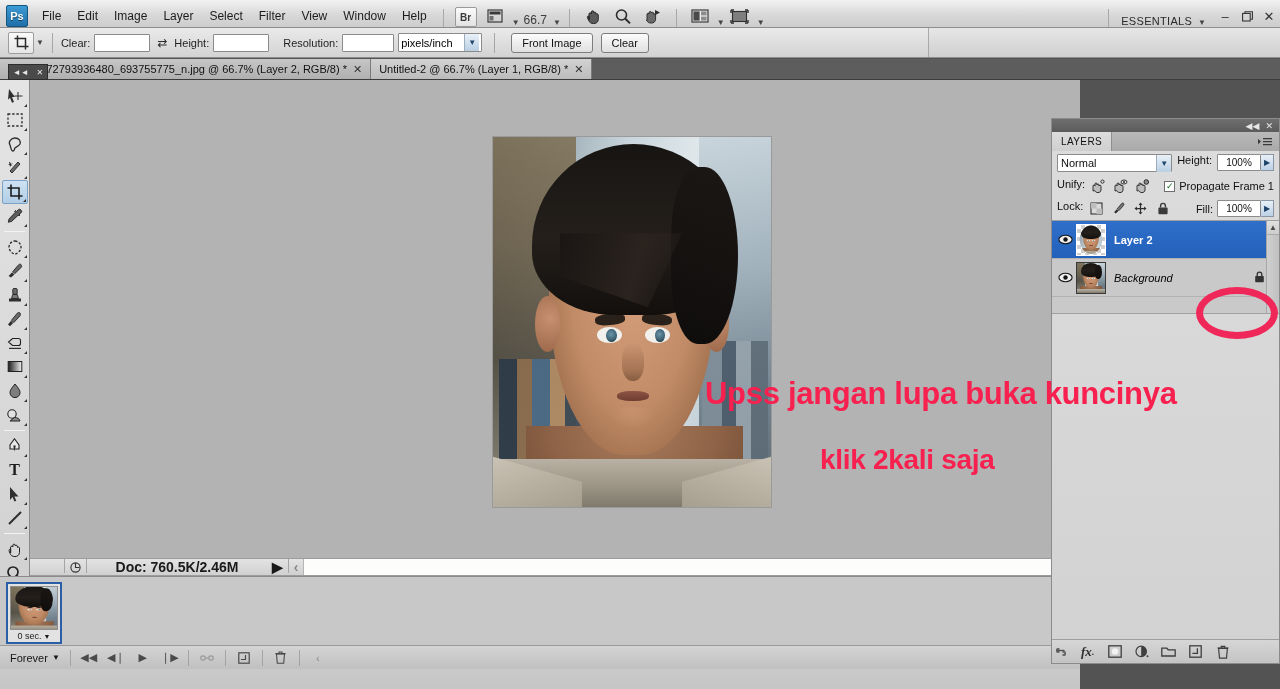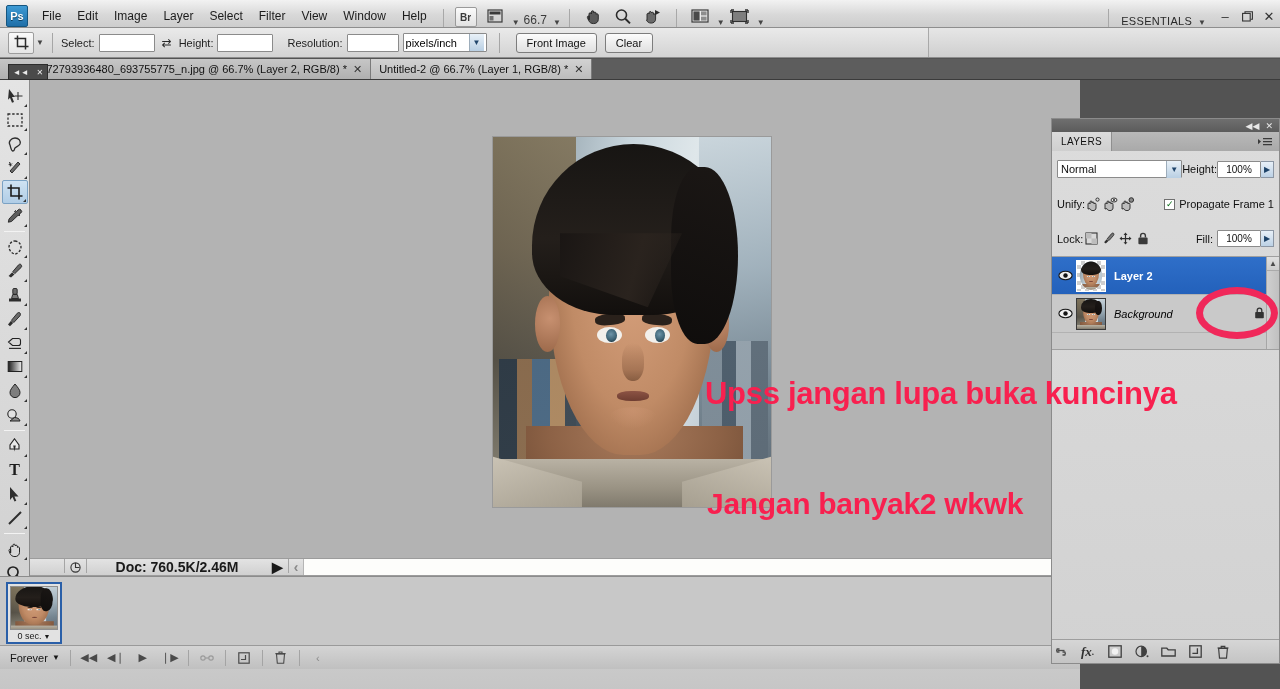--- a/index.html
+++ b/index.html
@@ -228,21 +228,21 @@
   }
   .lp-tab {
     padding:0 9px; display:flex; align-items:center; font-size:10px;
     letter-spacing:0.4px; color:#101010;
     background:linear-gradient(#dcdcdc,#cfcfcf);
     border-right:1px solid #8f8f8f;
   }
   .lp-menu { margin-left:auto; display:flex; align-items:center; padding-right:6px;
              font-size:10px; color:#2f2f2f;}
   .lp-row {
-    display:flex; align-items:center; padding:9px 5px; 
+    display:flex; padding:3px 5px; gap:5px;
     font-size:11px; color:#101010;
   }
   .blend-select {
     flex:1; height:18px; border:1px solid #8b8b8b; background:#fff;
     display:flex; align-items:center; justify-content:space-between;
     font-size:11px; padding-left:3px; border-radius:1px;
   }
   .numfield {
     height:17px; width:44px; border:1px solid #8b8b8b; background:#fff;
     display:flex; align-items:center; justify-content:center;
@@ -474,21 +474,21 @@
   <div class="optbar">
     <div class="tool-preset">
       <svg width="15" height="15" viewBox="0 0 15 15">
         <path d="M3.5 0.5v11h11" fill="none" stroke="#2b2b2b" stroke-width="1.5"></path>
         <path d="M0.5 3.5h11v11" fill="none" stroke="#2b2b2b" stroke-width="1.5"></path>
       </svg>
     </div>
     <span class="caret">▼</span>
     <div class="opt-sep"></div>
 
-    <span class="opt-label">Select:</span>
+    <span class="opt-label">Clear:</span>
     <input class="opt-input w-in" value="" style="">
     <span class="swapicon">⇄</span>
     <span class="opt-label">Height:</span>
     <input class="opt-input h-in" value="" style="">
 
     <div style="width:14px"></div>
     <span class="opt-label">Resolution:</span>
     <input class="opt-input r-in" value="" style="">
     <div style="width:4px"></div>
     <div class="opt-select">
@@ -1004,15 +1004,15 @@
         <svg width="12" height="14" viewBox="0 0 12 14">
             <path d="M1.6 3.4h8.8l-.9 9.8H2.5z" fill="none" stroke="#3f3f3f" stroke-width="1.2"></path>
             <path d="M0.5 3h11M4.2 3V1.3h3.6V3" fill="none" stroke="#3f3f3f" stroke-width="1.2"></path>
           </svg>
       </span>
     </div>
   </div>
 
   <div class="red-ellipse" style="border-color: rgb(240, 40, 90);"></div>
   <div class="annot annot-1" style="color: rgb(248, 32, 79);">Upss jangan lupa buka kuncinya</div>
-  <div class="annot annot-3" style="color: rgb(248, 32, 79);">Jangan banyak2 wkwk</div>
+  <div class="annot annot-2" style="color: rgb(248, 32, 79);">klik 2kali saja</div>
 
 </div>
 
 </body></html>

